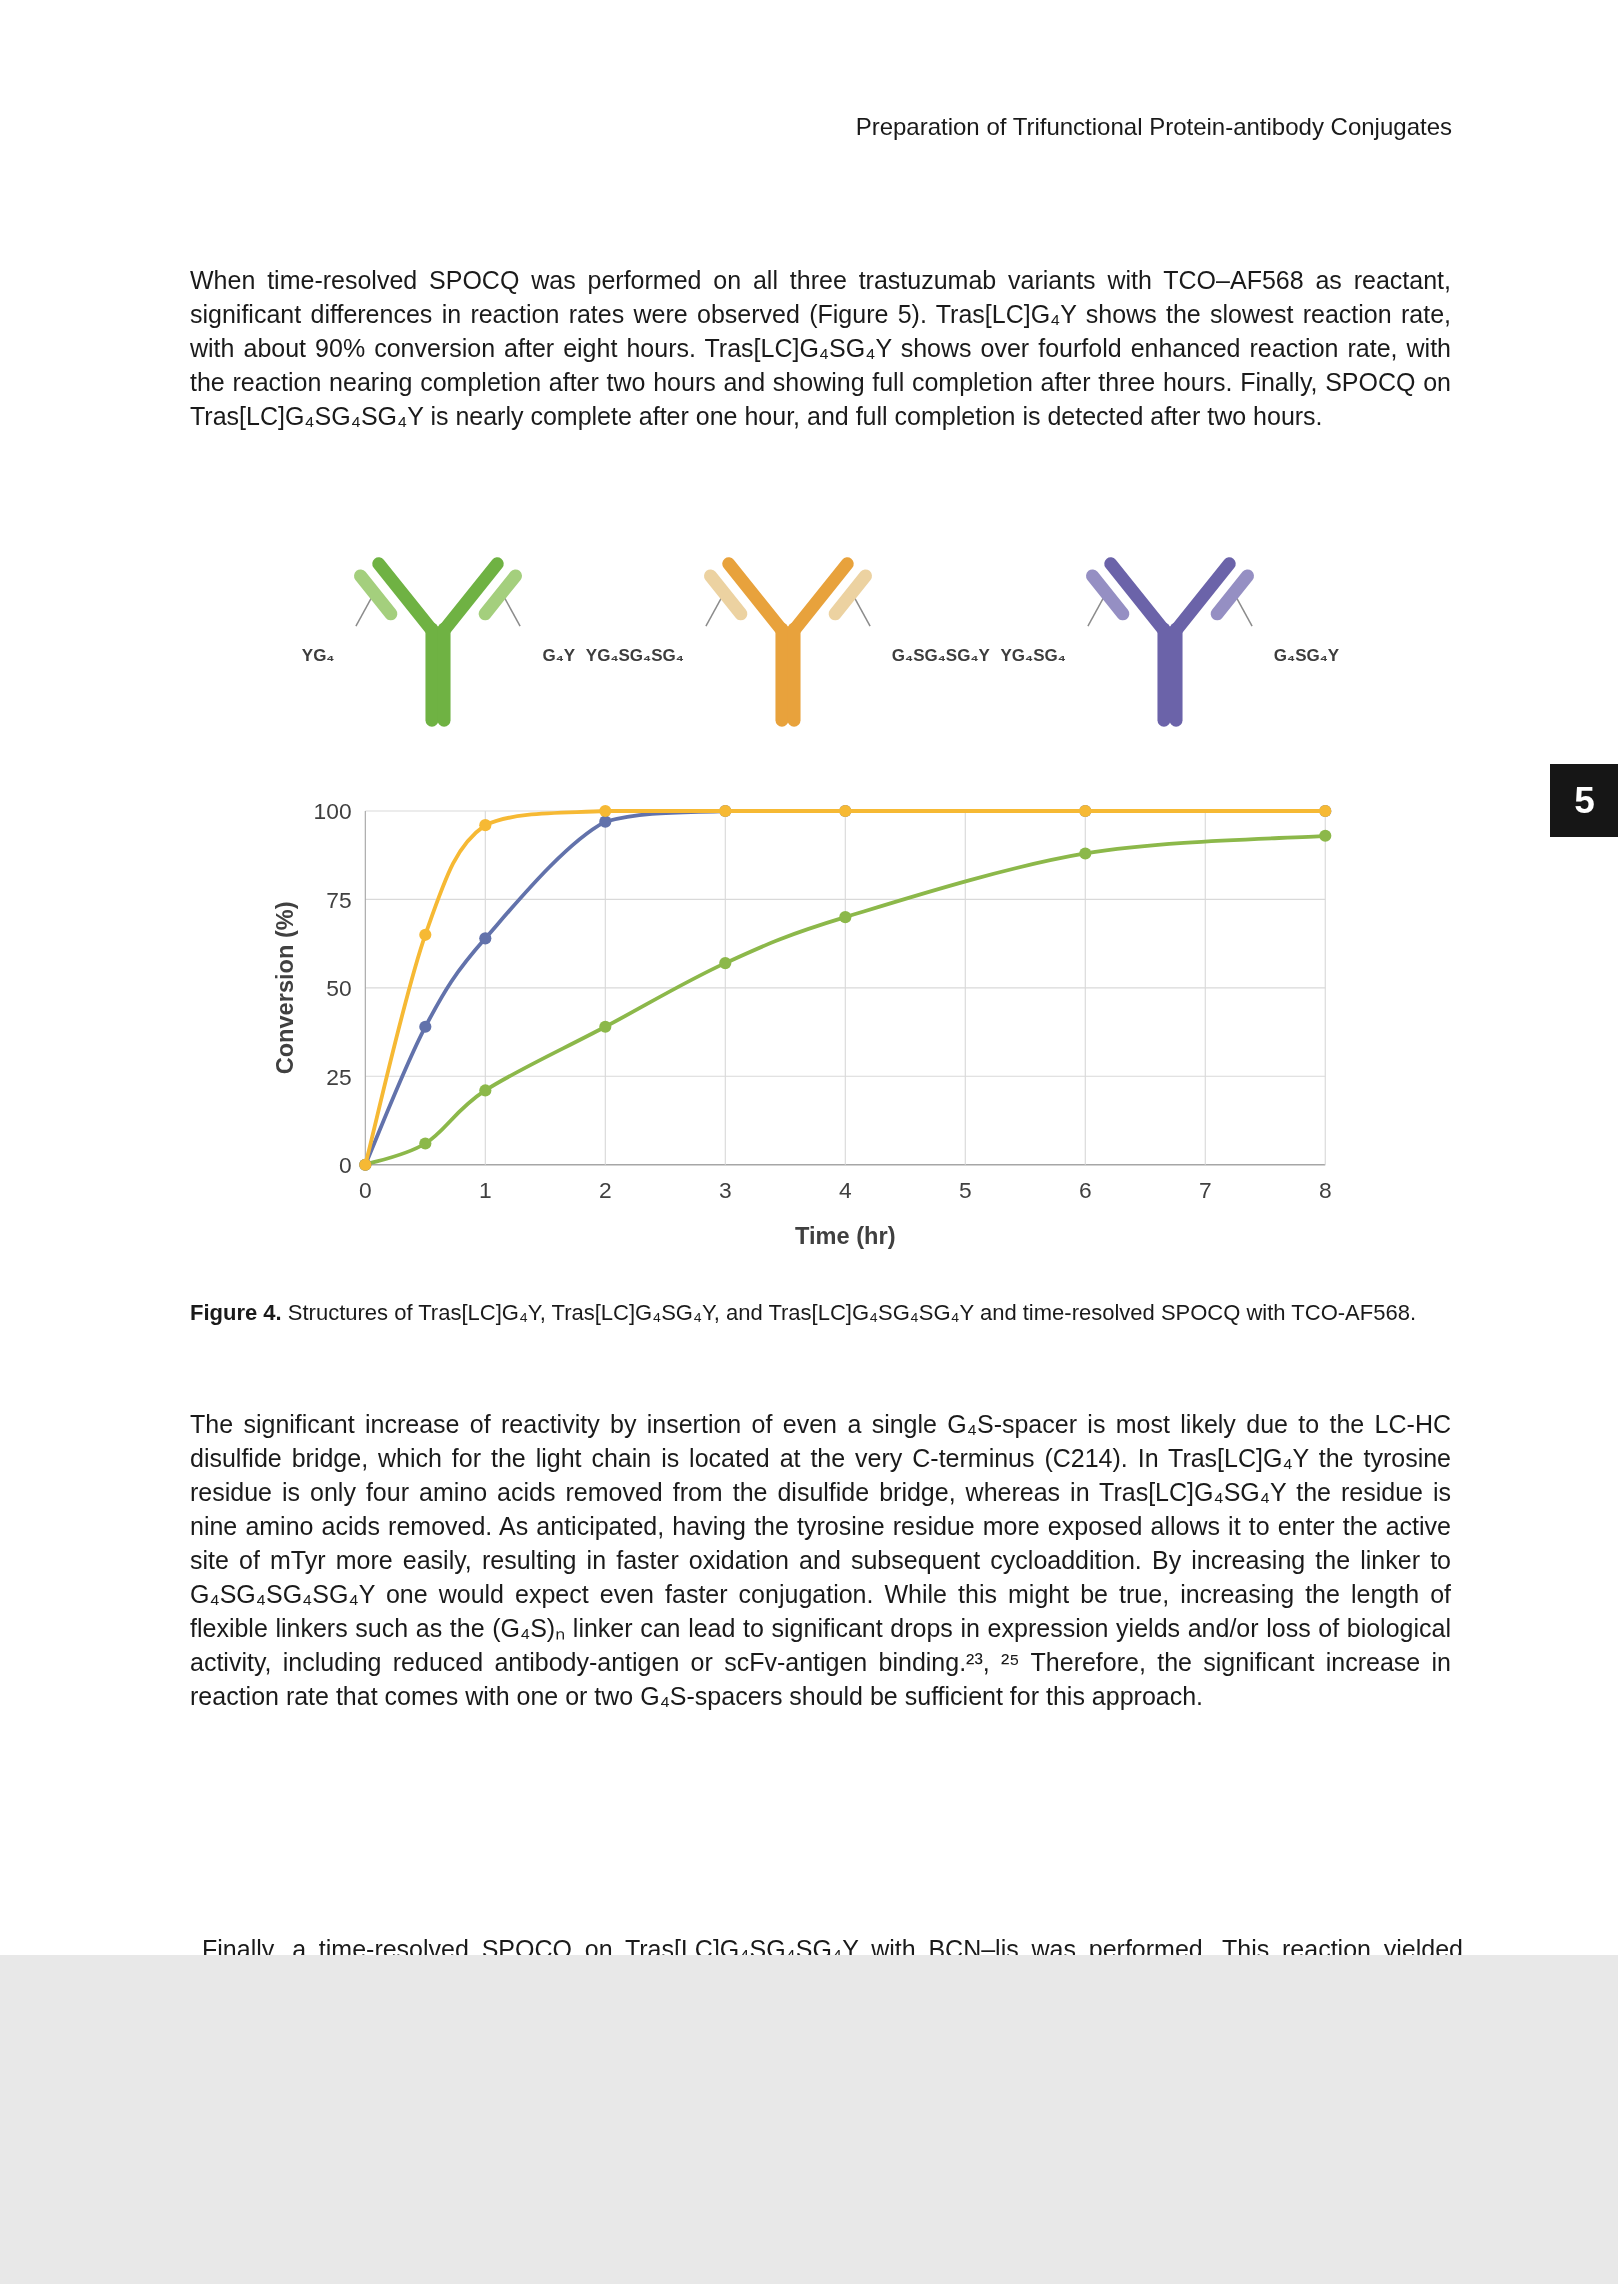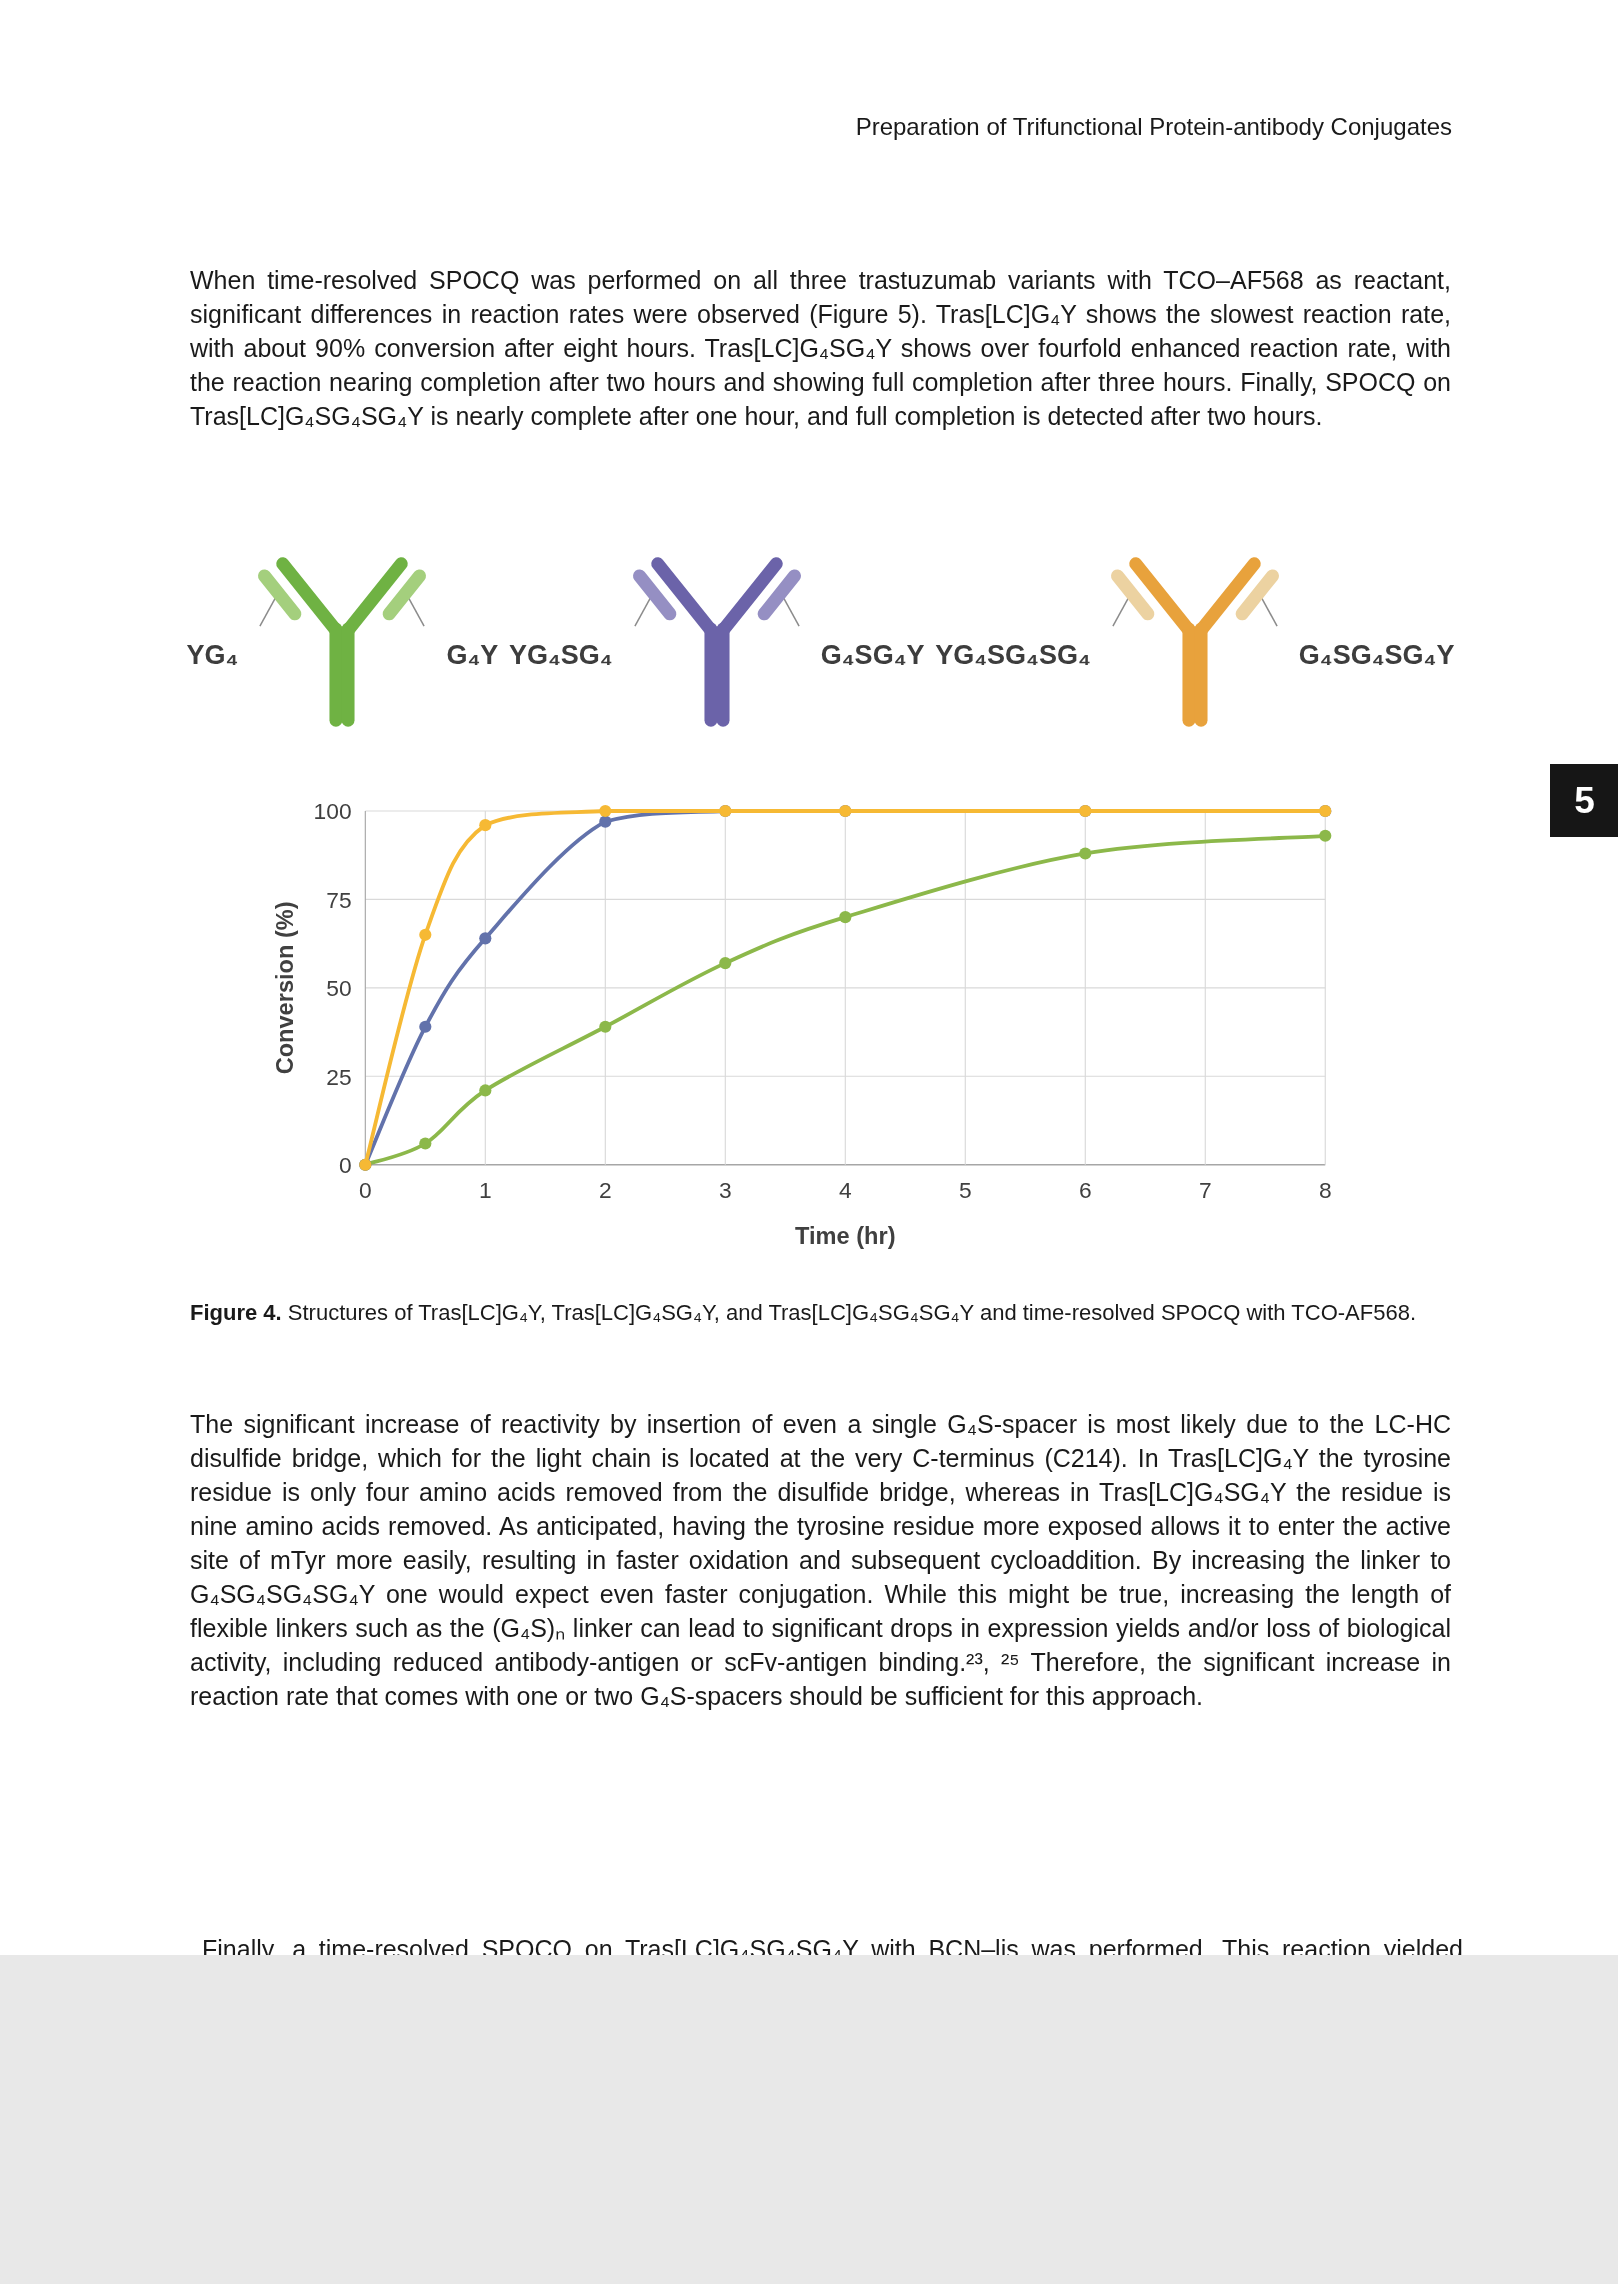--- a/index.html
+++ b/index.html
@@ -8,21 +8,21 @@
   .running-header{position:absolute;top:113px;right:167px;font-size:24px;color:#1a1a1a;}
   .chapter-tab{position:absolute;top:764px;right:0;width:69px;height:73px;background:#161616;color:#ffffff;
                display:flex;align-items:center;justify-content:center;font-size:37px;font-weight:bold;}
   .body-par{position:absolute;left:190px;width:1261px;margin:0;font-size:25px;line-height:34px;text-align:justify;}
   .p1{top:263px;}
   .p2{top:1407px;}
   .p3{top:1932px;margin-left:12px;}
   .figure-row{position:absolute;top:547px;left:190px;width:1261px;display:flex;justify-content:center;
               align-items:center;gap:10.7px;}
   .ab-cell{display:flex;align-items:center;gap:3px;}
-  .ab-label{font-size:27px;font-weight:bold;color:#3d3d3d;white-space:nowrap;position:relative;top:13.7px;}
+  .ab-label{font-size:17px;font-weight:bold;color:#3d3d3d;white-space:nowrap;position:relative;top:13.7px;}
   .antibody-svg-holder{display:inline-block;width:202px;height:190px;}
   .chart{position:absolute;top:792px;left:270px;width:1073px;height:464px;}
   svg{font-family:"Liberation Sans",sans-serif;}
   .caption{position:absolute;left:190px;top:1294px;width:1261px;margin:0;font-size:22px;line-height:37px;text-align:justify;}
   .caption strong{font-weight:bold;}
   .page-number{position:absolute;top:2191px;right:161px;font-size:20px;}
 </style>
 </head>
 <body>
 
@@ -43,46 +43,46 @@
             <path d="M68 88 L28 38" stroke="#a4cf7d" stroke-width="17" stroke-linecap="round" fill="none"></path>
             <path d="M192 88 L232 38" stroke="#a4cf7d" stroke-width="17" stroke-linecap="round" fill="none"></path>
             <path d="M124 112 L52 22" stroke="#6fb243" stroke-width="17" stroke-linecap="round" fill="none"></path>
             <path d="M136 112 L208 22" stroke="#6fb243" stroke-width="17" stroke-linecap="round" fill="none"></path>
             <path d="M122 108 L122 228" stroke="#6fb243" stroke-width="17" stroke-linecap="round" fill="none"></path>
             <path d="M138 108 L138 228" stroke="#6fb243" stroke-width="17" stroke-linecap="round" fill="none"></path>
           </svg></span>
       <span class="ab-label">G₄Y</span>
     </div>
     <div class="ab-cell">
+      <span class="ab-label">YG₄SG₄SG₄</span>
+      <span class="antibody-svg-holder"><svg viewBox="0 0 260 250" width="202" height="190">
+            <line x1="22" y1="104" x2="44" y2="64" stroke="#8c8c8c" stroke-width="2"></line>
+            <line x1="238" y1="104" x2="216" y2="64" stroke="#8c8c8c" stroke-width="2"></line>
+            <path d="M68 88 L28 38" stroke="#ecd2a1" stroke-width="17" stroke-linecap="round" fill="none"></path>
+            <path d="M192 88 L232 38" stroke="#ecd2a1" stroke-width="17" stroke-linecap="round" fill="none"></path>
+            <path d="M124 112 L52 22" stroke="#e8a23c" stroke-width="17" stroke-linecap="round" fill="none"></path>
+            <path d="M136 112 L208 22" stroke="#e8a23c" stroke-width="17" stroke-linecap="round" fill="none"></path>
+            <path d="M122 108 L122 228" stroke="#e8a23c" stroke-width="17" stroke-linecap="round" fill="none"></path>
+            <path d="M138 108 L138 228" stroke="#e8a23c" stroke-width="17" stroke-linecap="round" fill="none"></path>
+          </svg></span>
+      <span class="ab-label">G₄SG₄SG₄Y</span>
+    </div>
+    <div class="ab-cell">
       <span class="ab-label">YG₄SG₄</span>
       <span class="antibody-svg-holder"><svg viewBox="0 0 260 250" width="202" height="190">
             <line x1="22" y1="104" x2="44" y2="64" stroke="#8c8c8c" stroke-width="2"></line>
             <line x1="238" y1="104" x2="216" y2="64" stroke="#8c8c8c" stroke-width="2"></line>
             <path d="M68 88 L28 38" stroke="#958fc3" stroke-width="17" stroke-linecap="round" fill="none"></path>
             <path d="M192 88 L232 38" stroke="#958fc3" stroke-width="17" stroke-linecap="round" fill="none"></path>
             <path d="M124 112 L52 22" stroke="#6b63a9" stroke-width="17" stroke-linecap="round" fill="none"></path>
             <path d="M136 112 L208 22" stroke="#6b63a9" stroke-width="17" stroke-linecap="round" fill="none"></path>
             <path d="M122 108 L122 228" stroke="#6b63a9" stroke-width="17" stroke-linecap="round" fill="none"></path>
             <path d="M138 108 L138 228" stroke="#6b63a9" stroke-width="17" stroke-linecap="round" fill="none"></path>
           </svg></span>
       <span class="ab-label">G₄SG₄Y</span>
-    </div>
-    <div class="ab-cell">
-      <span class="ab-label">YG₄SG₄SG₄</span>
-      <span class="antibody-svg-holder"><svg viewBox="0 0 260 250" width="202" height="190">
-            <line x1="22" y1="104" x2="44" y2="64" stroke="#8c8c8c" stroke-width="2"></line>
-            <line x1="238" y1="104" x2="216" y2="64" stroke="#8c8c8c" stroke-width="2"></line>
-            <path d="M68 88 L28 38" stroke="#ecd2a1" stroke-width="17" stroke-linecap="round" fill="none"></path>
-            <path d="M192 88 L232 38" stroke="#ecd2a1" stroke-width="17" stroke-linecap="round" fill="none"></path>
-            <path d="M124 112 L52 22" stroke="#e8a23c" stroke-width="17" stroke-linecap="round" fill="none"></path>
-            <path d="M136 112 L208 22" stroke="#e8a23c" stroke-width="17" stroke-linecap="round" fill="none"></path>
-            <path d="M122 108 L122 228" stroke="#e8a23c" stroke-width="17" stroke-linecap="round" fill="none"></path>
-            <path d="M138 108 L138 228" stroke="#e8a23c" stroke-width="17" stroke-linecap="round" fill="none"></path>
-          </svg></span>
-      <span class="ab-label">G₄SG₄SG₄Y</span>
     </div>
   </div>
 
   <div id="chart-svg-holder" class="chart"><svg viewBox="0 0 1410 610" width="1073" height="464">
         <line x1="125" y1="490" x2="1387" y2="490" stroke="#a6a6a6" stroke-width="2"></line>
         <text x="107" y="501" text-anchor="end" font-size="30" fill="#404040">0</text>
         <line x1="125" y1="373.75" x2="1387" y2="373.75" stroke="#d9d9d9" stroke-width="1.5"></line>
         <text x="107" y="384.75" text-anchor="end" font-size="30" fill="#404040">25</text>
         <line x1="125" y1="257.5" x2="1387" y2="257.5" stroke="#d9d9d9" stroke-width="1.5"></line>
         <text x="107" y="268.5" text-anchor="end" font-size="30" fill="#404040">50</text>

